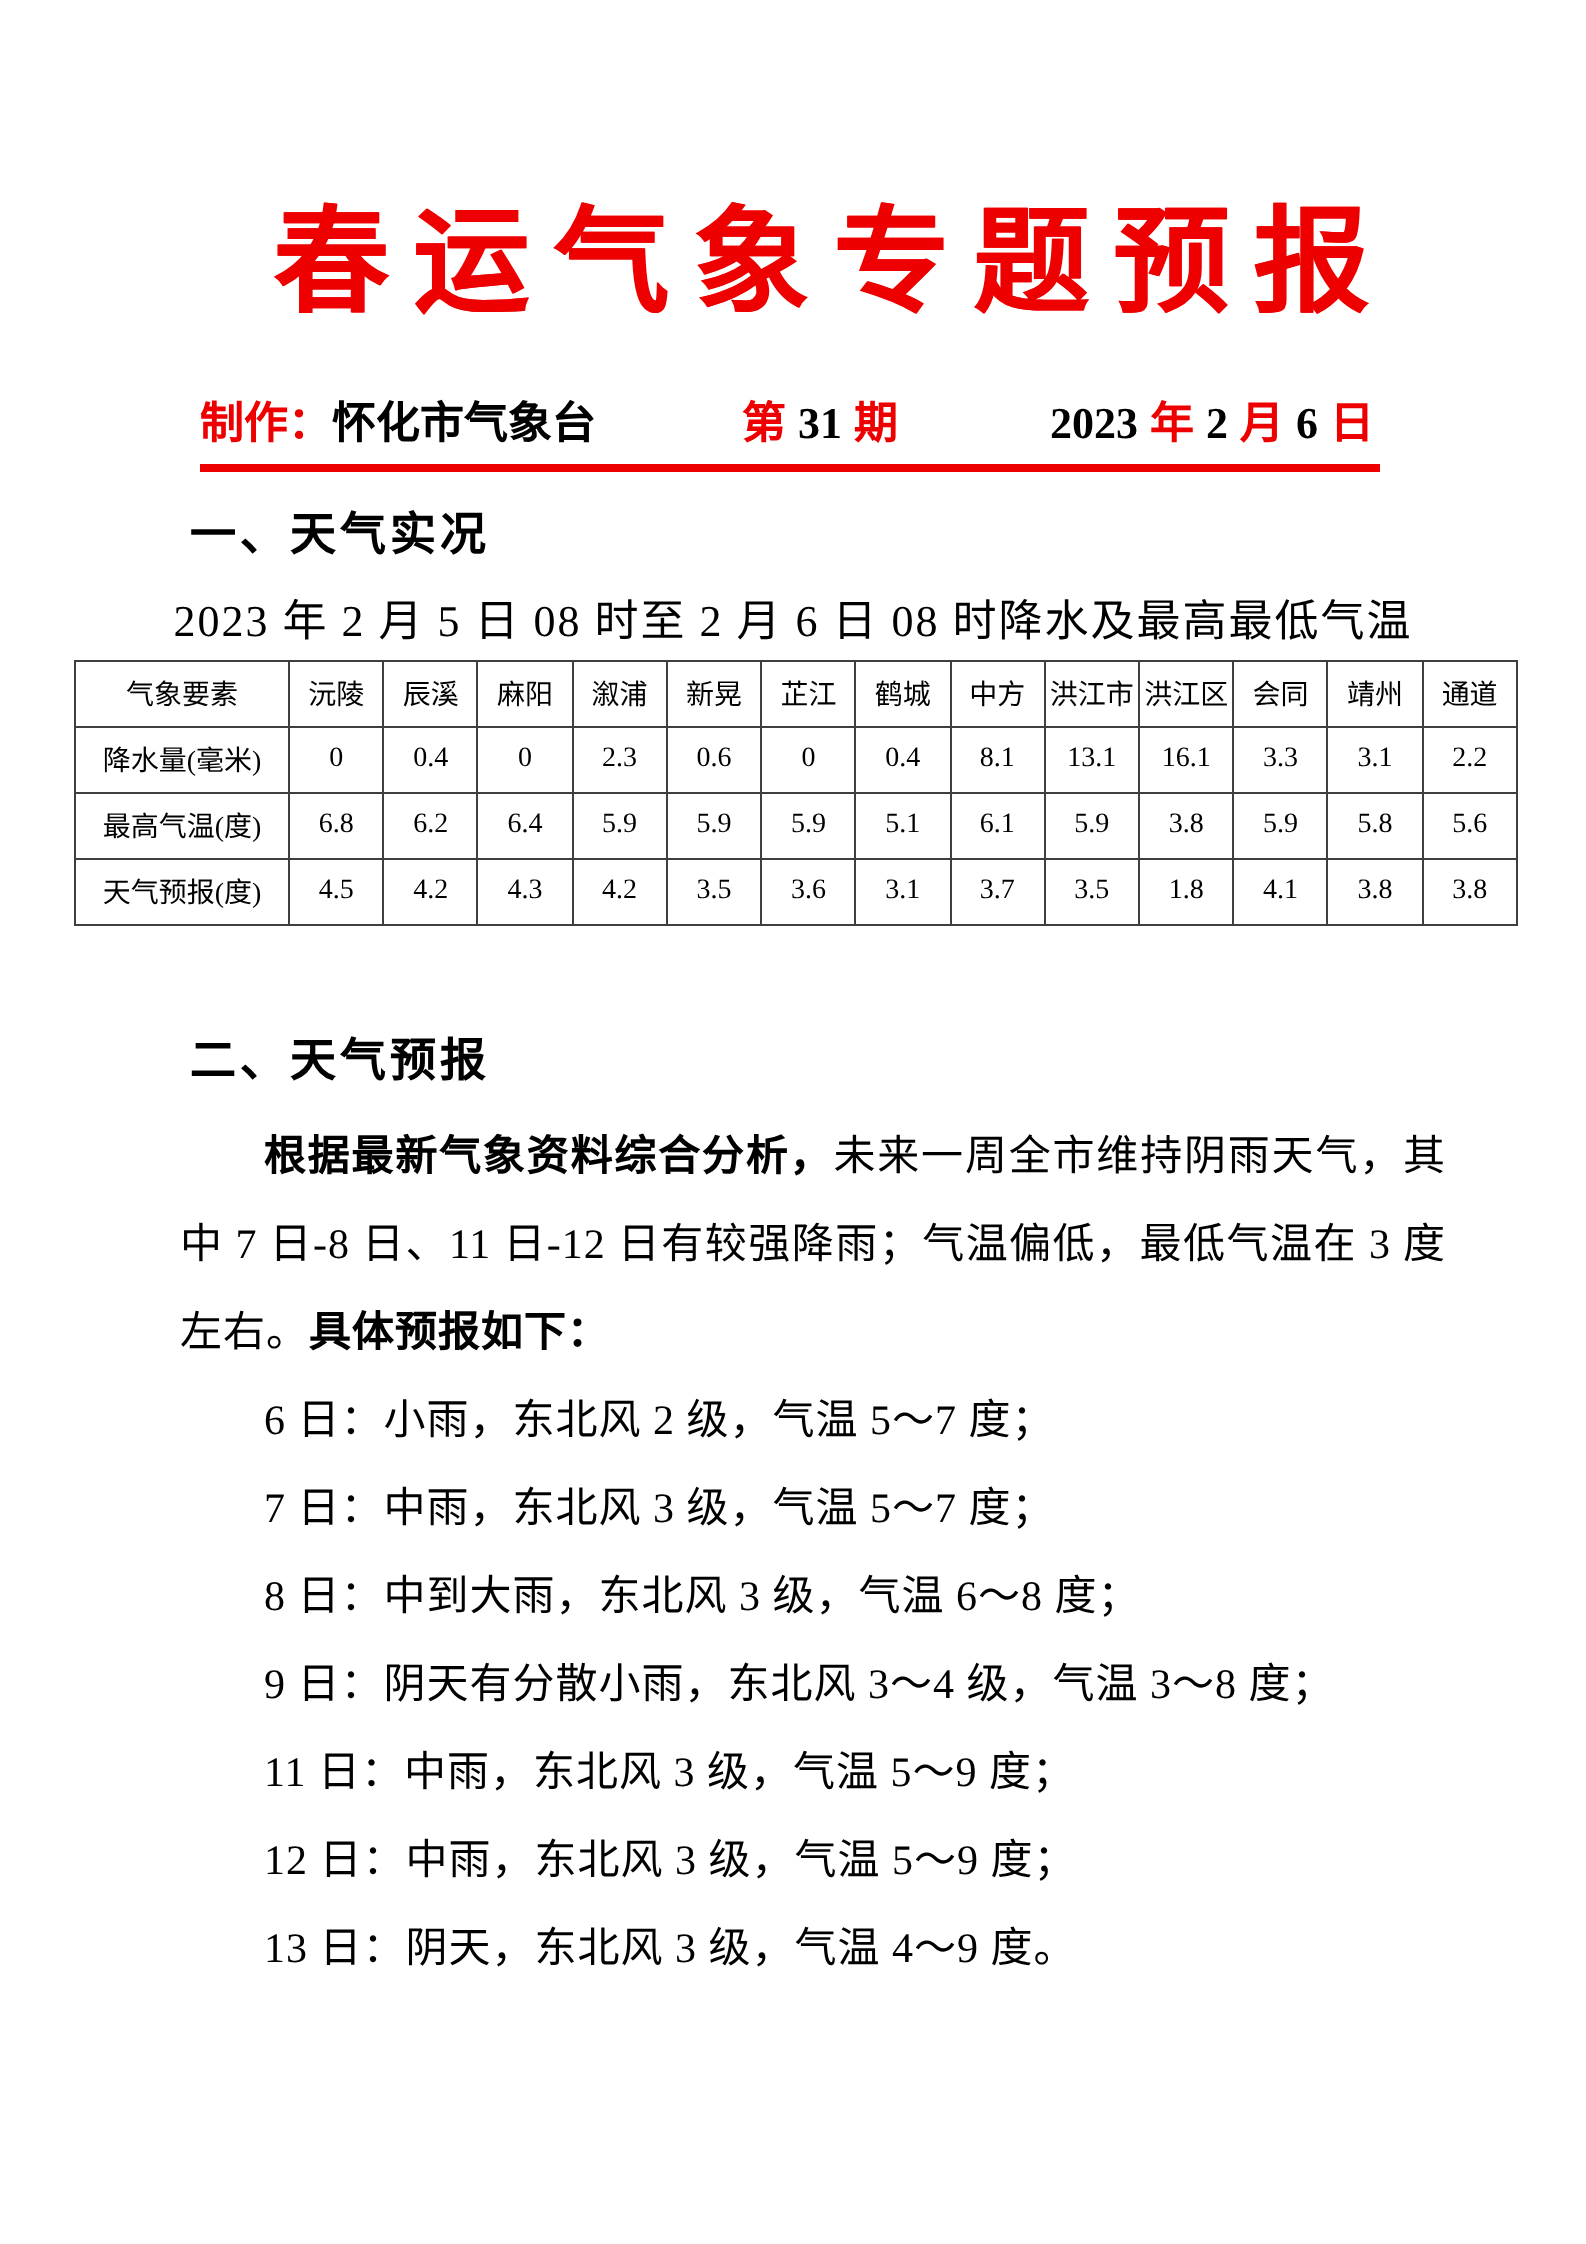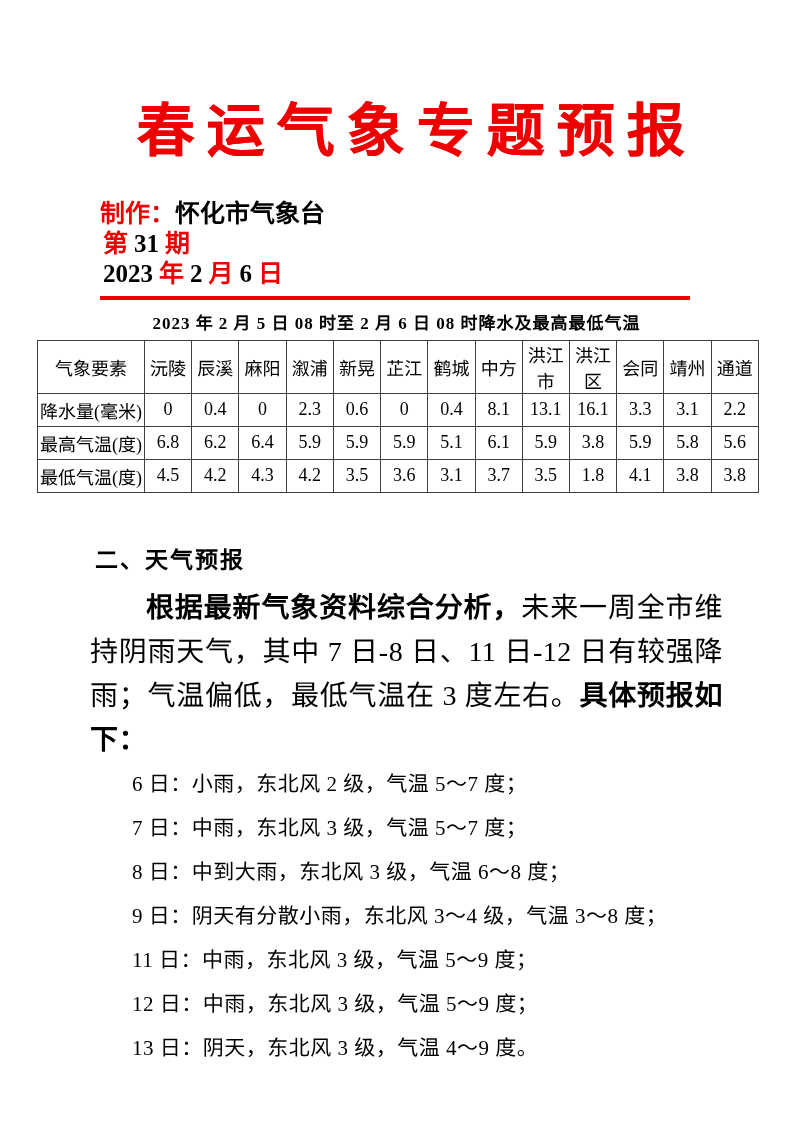--- a/index.html
+++ b/index.html
@@ -13,48 +13,48 @@
   .doc-title {
     margin-top:96px; text-align:center; color:var(--accent);
     font-size:58px; font-weight:bold; letter-spacing:12px; line-height:1.25;
     font-family:"Liberation Serif","DejaVu Serif",serif;
     text-shadow:0.5px 0 0 var(--accent);
     white-space:nowrap;
     padding-left:40px;
   }
   .meta-row {
     margin:30px 103px 0 100px; display:flex; justify-content:space-between;
-    align-items:baseline; font-size:25px; font-weight:bold; line-height:1.2;flex-direction:column;
+    align-items:baseline; font-size:22px; font-weight:bold; line-height:1.2;
   }
   .meta-row .red { color:var(--accent); }
   .meta-issue span, .meta-date span { margin:0 3px; }
   .red-rule {
     margin:7px 103px 0 100px; height:4px; background:var(--accent);
     border:none;
   }
   .section-heading {
     margin:16px 0 0 95px; font-size:23px; font-weight:bold; line-height:1.35;
     letter-spacing:2px;
   }
   .table-title {
-    margin-top:9px; text-align:center; font-size:17px; font-weight:bold;
+    margin-top:9px; text-align:center; font-size:22px; font-weight:normal;
     letter-spacing:1px;
   }
   table.weather {
     margin:6px 0 0 37px; border-collapse:collapse; table-layout:fixed;
-    width:722px; font-size:18px; text-align:center;
+    width:722px; font-size:14px; text-align:center;
   }
   table.weather th, table.weather td {
     border:1px solid var(--border); height:33px; padding:0 1px;
     font-weight:normal; vertical-align:middle; overflow:hidden;
   }
   table.weather th:first-child, table.weather td.row-label { width:107px; }
   .section2-heading { margin-top:52px; }
   .intro {
-    margin:10px 70px 0 90px; font-size:28px; line-height:44px;
+    margin:10px 70px 0 90px; font-size:21px; line-height:44px;
     text-align:justify; text-indent:2em; letter-spacing:0.5px;
   }
   .intro .b { font-weight:bold; }
   .forecast { margin:0 90px 0 90px; }
   .forecast-line {
     font-size:21px; line-height:44px; padding-left:2em;
     letter-spacing:0.5px; white-space:nowrap;
   }
 </style>
 </head>
@@ -71,20 +71,21 @@
     <span class="meta-issue">
       <span class="red">第</span><span>31</span><span class="red">期</span>
     </span>
     <span class="meta-date">
       <span>2023</span><span class="red">年</span><span>2</span><span class="red">月</span><span>6</span><span class="red">日</span>
     </span>
   </div>
 
   <div class="red-rule"></div>
 
+  <h2 class="section-heading">一、天气实况</h2>
 
   <div class="table-title">2023 年 2 月 5 日 08 时至 2 月 6 日 08 时降水及最高最低气温</div>
 
   <table class="weather">
     <thead>
       <tr>
           <th>气象要素</th>
           <th>沅陵</th>
           <th>辰溪</th>
           <th>麻阳</th>
@@ -127,21 +128,21 @@
           <td>5.9</td>
           <td>5.1</td>
           <td>6.1</td>
           <td>5.9</td>
           <td>3.8</td>
           <td>5.9</td>
           <td>5.8</td>
           <td>5.6</td>
         </tr>
         <tr>
-          <td class="row-label">最低气温(度)</td>
+          <td class="row-label">天气预报(度)</td>
           <td>4.5</td>
           <td>4.2</td>
           <td>4.3</td>
           <td>4.2</td>
           <td>3.5</td>
           <td>3.6</td>
           <td>3.1</td>
           <td>3.7</td>
           <td>3.5</td>
           <td>1.8</td>

